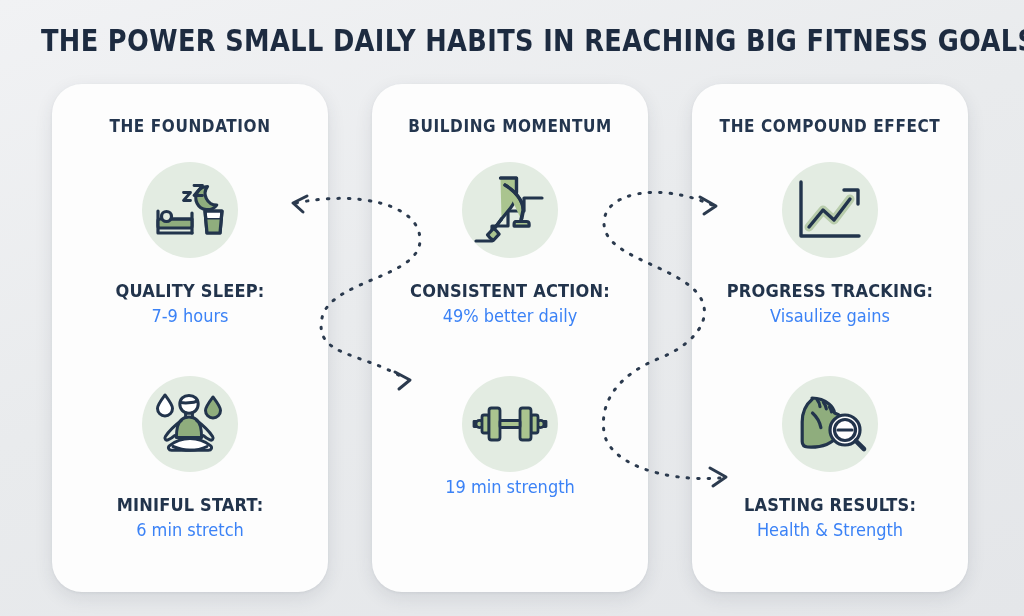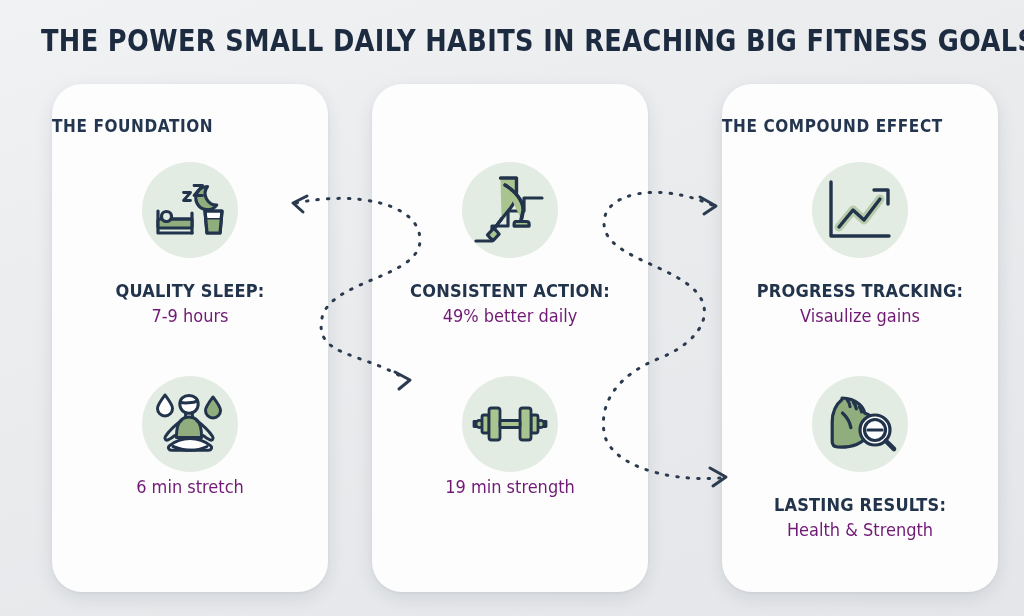--- a/index.html
+++ b/index.html
@@ -36,25 +36,26 @@
     position: absolute;
     top: 84px;
     width: 276px;
     height: 508px;
     background: #fdfdfd;
     border-radius: 30px;
     box-shadow: 0 6px 18px rgba(40,50,65,0.10), 0 1px 3px rgba(40,50,65,0.06);
   }
   #card-0 { left: 52px; }
   #card-1 { left: 372px; }
-  #card-2 { left: 692px; margin-left: 30px; }
+  #card-2 { left: 692px; }
 
   .card-title {
     position: absolute;
     top: 32px; left: 0; width: 100%;
+    text-align: center;
     font-family: "DejaVu Sans Condensed", "Liberation Sans Narrow", "Liberation Sans", sans-serif;
     font-size: 17px;
     font-weight: 700;
     letter-spacing: 0.6px;
     color: #24364f;
     text-transform: uppercase;
     white-space: nowrap;
   }
 
   .item { position: absolute; left: 0; width: 100%; }
@@ -82,21 +83,21 @@
     color: #22344c;
     text-transform: uppercase;
     white-space: nowrap;
   }
   .item-sub {
     margin-top: 4px;
     text-align: center;
     font-family: "DejaVu Sans Condensed", "Liberation Sans Narrow", "Liberation Sans", sans-serif;
     font-size: 18px;
     font-weight: 400;
-    color: #701a75;
+    color: #3b82f6;
     white-space: nowrap;
   }
 
   
   .connector {
     position: absolute;
     top: 0; left: 0;
     width: 1024px; height: 616px;
     pointer-events: none;
   }
@@ -156,25 +157,27 @@
             <path d="M30 31c2.6-2.4 5-3 8-3s5.4.6 8 3c3 2.8 4.6 9.8 4.6 17.5H25.4C25.4 40.8 27 33.8 30 31z" fill="#8fad7d"></path>
 
             <path d="M30.4 31.5C25 35.5 18 42 14.4 47.5c-1.4 2.2.3 4.3 2.6 3.4 2.2-.9 4.6-2.4 6.6-4.2"></path>
             <path d="M45.6 31.5C51 35.5 58 42 61.6 47.5c1.4 2.2-.3 4.3-2.6 3.4-2.2-.9-4.6-2.4-6.6-4.2"></path>
 
             <path d="M39 49.5c-8 0-15.6 3.2-20.4 7.2-2.2 1.8-1 4.6 2 4.6h36.8c3 0 4.2-2.8 2-4.6-4.8-4-12.4-7.2-20.4-7.2z" fill="#ffffff"></path>
             <path d="M22 57.5c6.2 2.6 11 3.8 17 3.8s11.8-1.2 17-3.8"></path>
           </g>
         </svg>
       </div>
+      <div class="item-heading">MINIFUL START:</div>
       <div class="item-sub">6 min stretch</div>
     </div>
   </div>
 
   <div class="card" id="card-1">
+    <div class="card-title">BUILDING MOMENTUM</div>
 
     <div class="item item-a">
       <div class="icon-disc">
         <svg width="76" height="72" viewBox="0 0 76 72">
           <g fill="none" stroke="#22344c" stroke-width="3.2" stroke-linecap="round" stroke-linejoin="round">
 
             <path d="M4 67h16V52h16V37h16V24h18"></path>
 
             <path d="M30 4v14c0 7-4.5 13-9.5 19.5-3.4 4.4-6.5 8-8.5 11.5" stroke-width="0"></path>
             <path d="M28.5 4h16v15c0 6-2 10-6 15l-9 11" fill="#aac48f"></path>

